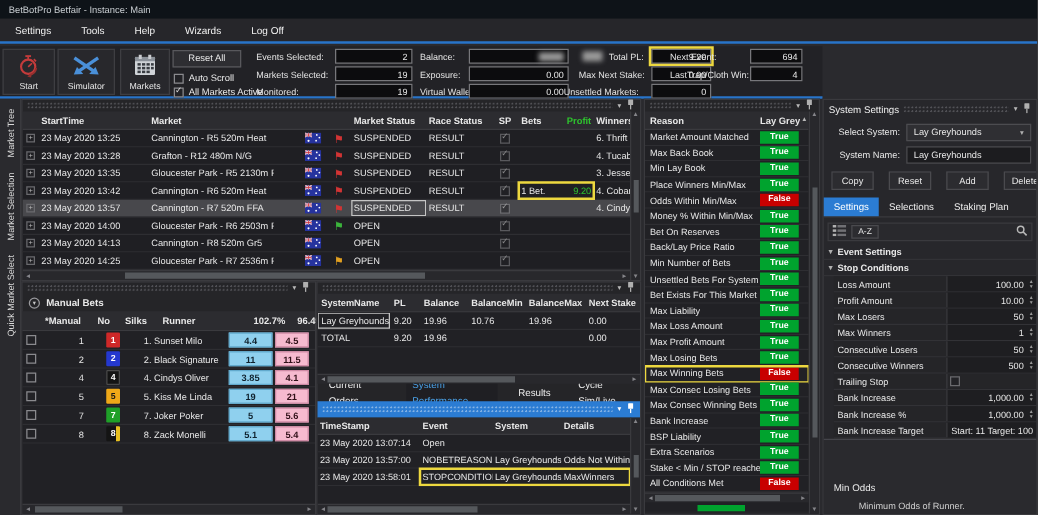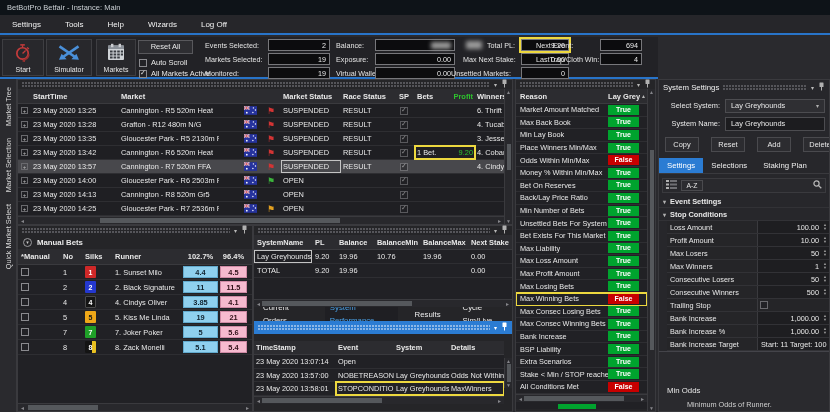--- a/index.html
+++ b/index.html
@@ -74,21 +74,21 @@
 .raceflag { font-size:9px; color:transparent; }
 .flag-red{color:#d23434;} .flag-green{color:#3cb43c;} .flag-orange{color:#e2a020;}
 .mrows { flex:1; overflow:hidden; display:flex; flex-direction:column; }
 
 
 .manual-title { height:14px; display:flex; align-items:center; gap:5px; padding-left:5px; flex:none; }
 .manual-title .circ { width:9px; height:9px; border-radius:50%; border:1px solid #9a9a9e; color:#c8c8c8;
   font-size:5px; display:flex; align-items:center; justify-content:center; }
 .manual-title .mt-label { font-weight:bold; font-size:7.8px; }
 .bhead, .brow { display:flex; align-items:center; }
-.bhead { height:16px; background:#2c2c30; border-bottom:1px solid #3a3a3e; font-weight:bold; font-size:7.5px; flex:none; }
+.bhead { height:16px; background:#2c2c30; border-bottom:1px solid #3a3a3e; font-weight:bold; font-size:7.5px; flex:none;padding-left:15px; }
 .brow { height:15px; border-bottom:1px solid #2e2e32; font-size:7.4px; background:#212125; }
 .bc { overflow:hidden; white-space:nowrap; padding:0 3px; flex:none; height:100%; display:flex; align-items:center; }
 .bc-man{width:42px;} .bc-no{width:22px;} .bc-silk{width:30px;} .bc-run{width:70px;}
 .bc-back{width:37px;padding:0;} .bc-lay{width:29px;padding:0;}
 .oddcell { flex:1; margin:1px; height:12px; display:flex; align-items:center; justify-content:center;
   font-weight:bold; font-size:7.4px; }
 .odd-back { background:#8fd0ee; color:#10222e; border:1px solid #62aacd; }
 .odd-lay  { background:#f6bacf; color:#301018; border:1px solid #cf8aa5; }
 .silk { width:11px; height:12px; display:flex; align-items:center; justify-content:center;
   font-size:7px; font-weight:bold; color:#fff; border-radius:1px; }
@@ -113,21 +113,21 @@
 .btab { padding:0 5px; font-size:7.8px; color:#ececec; line-height:13px; }
 .btab.active { color:#4aa2e8; background:#1f1f23; }
 .ehead, .erow { display:flex; align-items:center; }
 .ehead { height:14px; background:#2c2c30; border-bottom:1px solid #3a3a3e; font-weight:bold; font-size:7.4px; flex:none; }
 .erow { height:13.5px; border-bottom:1px solid #2e2e32; font-size:7.3px; background:#212125; }
 .ec { overflow:hidden; white-space:nowrap; padding:0 2px; flex:none; height:100%; display:flex; align-items:center; }
 .e-time{width:82px;} .e-event{width:58px;} .e-system{width:55px;} .e-details{flex:1;}
 .esd-wrap { display:flex; flex:1; height:100%; }
 .erow.hl-row .esd-wrap { outline:2px solid #edd83f; outline-offset:-1px; }
 .efill { flex:1; background:#212125; }
-.events-body { flex:1; display:flex; overflow:hidden;align-items:center; }
+.events-body { flex:1; display:flex; overflow:hidden; }
 .events-cols { flex:1; display:flex; flex-direction:column; overflow:hidden; }
 
 
 .rhead { height:15px; background:#2c2c30; border-bottom:1px solid #3a3a3e; display:flex;
   align-items:center; font-weight:bold; font-size:7.5px; flex:none; }
 .rhead .rh-reason { flex:1; padding-left:4px; }
 .rhead .rh-sys { width:32px; overflow:hidden; white-space:nowrap; }
 .rhead .sort { font-size:5px; color:#b8b8b8; margin:0 1px; }
 .rrow { display:flex; align-items:center; height:12.6px; border-bottom:1px solid #2e2e32;
   padding-left:4px; background:#212125; font-size:7.3px;justify-content:center; }

